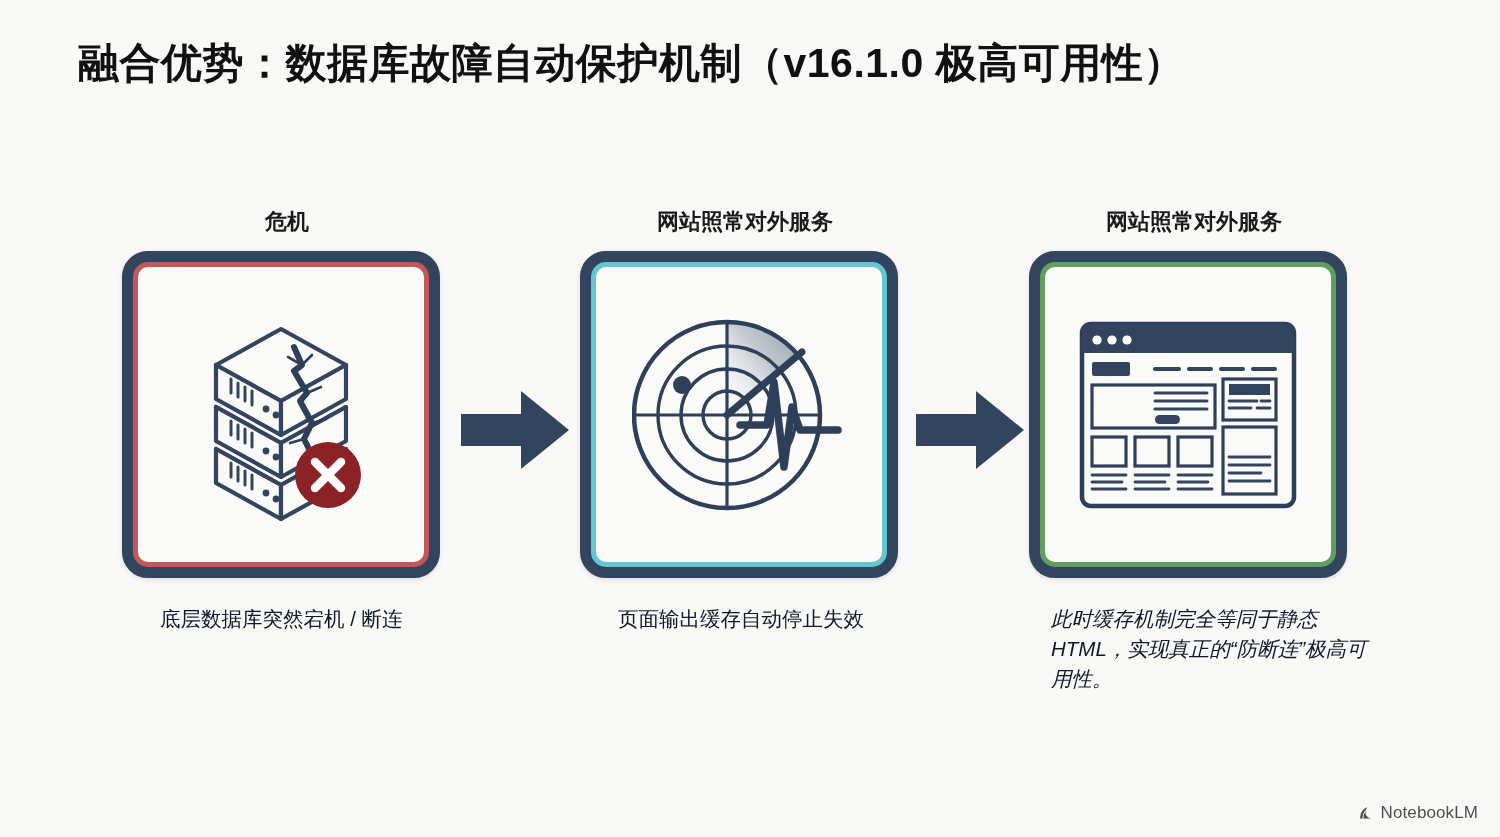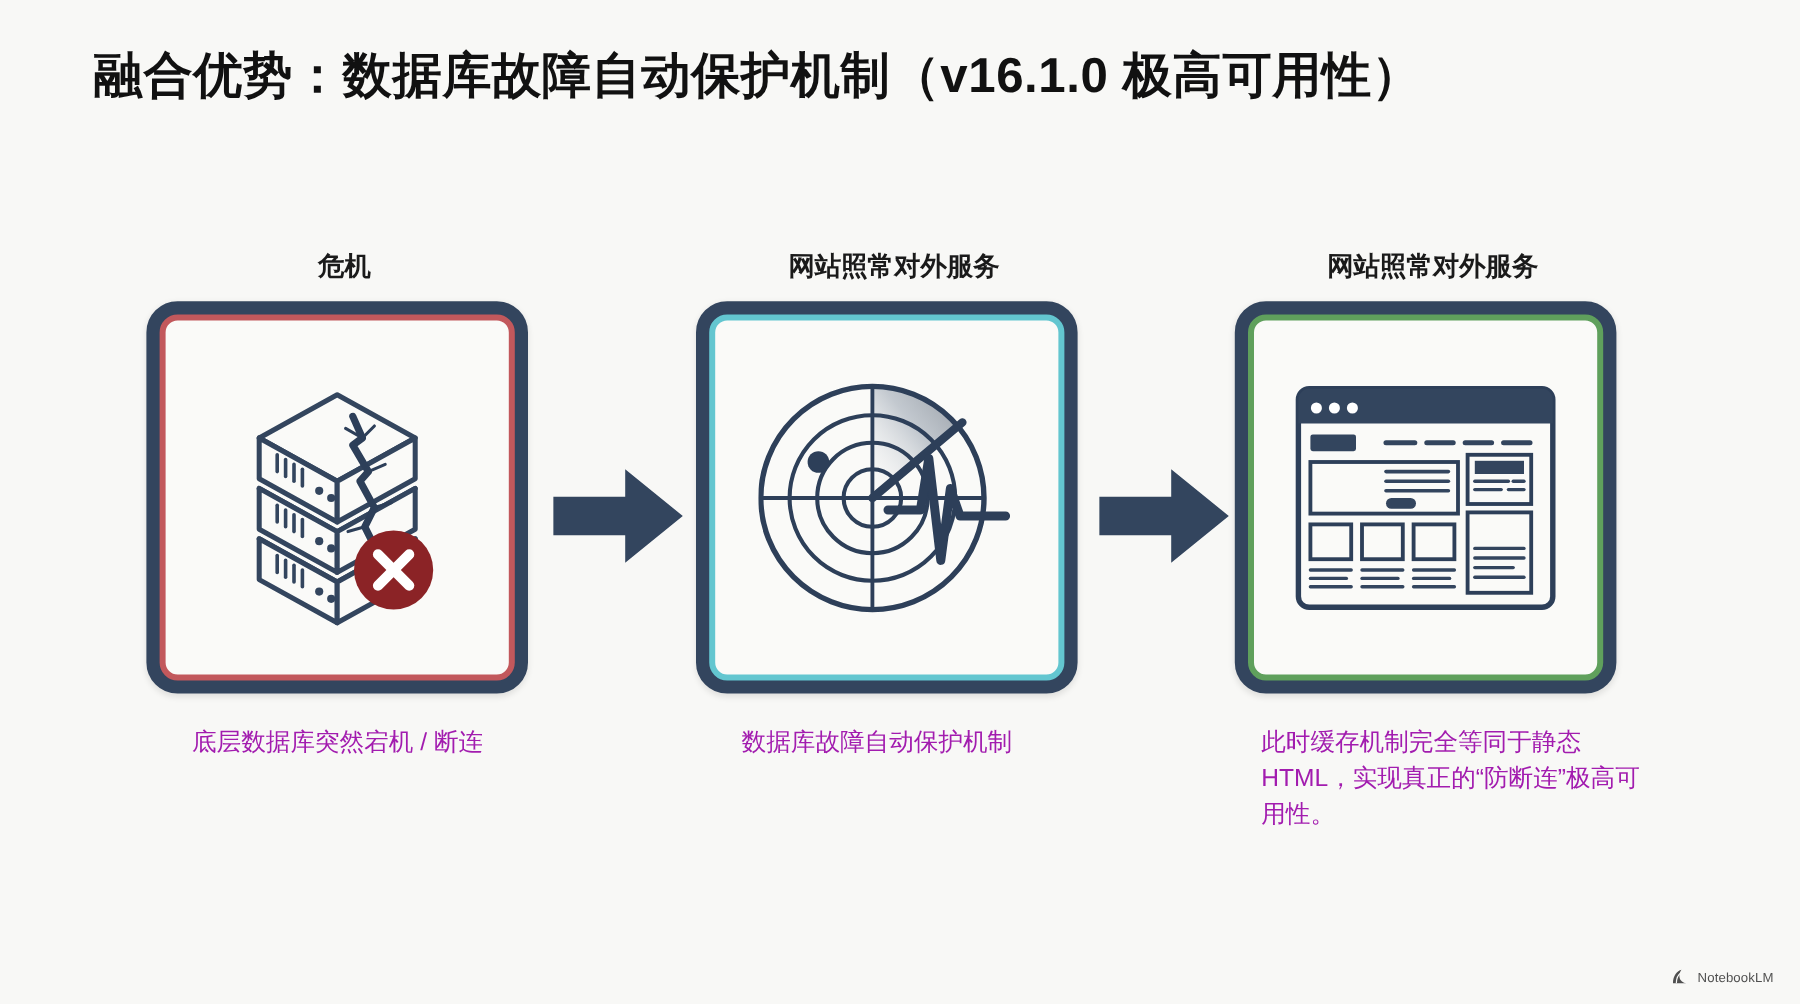--- a/index.html
+++ b/index.html
@@ -82,26 +82,26 @@
   }
   .c-red   .card-inner { border: 5px solid #c2585c; }
   .c-cyan  .card-inner { border: 5px solid #63c6d0; }
   .c-green .card-inner { border: 5px solid #5fa05c; }
 
   
   .caption {
     margin-top: 26px;
     font-size: 20.5px;
     line-height: 30px;
-    color: #a21caf;
+    color: #0f172a;
     font-weight: 400;
     width: 330px;
   }
   .col-1 .caption, .col-2 .caption { text-align: left; padding-left: 38px; }
-  .col-3 .caption { text-align: left; padding-left: 22px; width: 340px; }
+  .col-3 .caption { text-align: left; padding-left: 22px; width: 340px; font-style: italic; }
 
   
   .arrow {
     position: absolute;
     top: 182px;
     width: 110px;
     height: 86px;
   }
   .arrow-1 { left: 461px; }
   .arrow-2 { left: 916px; }
@@ -110,21 +110,21 @@
   .watermark {
     position: absolute;
     right: 22px;
     bottom: 14px;
     display: flex;
     align-items: center;
     gap: 6px;
     opacity: 0.82;
   }
   .watermark-label {
-    font-size: 11px;
+    font-size: 17px;
     color: #2b2b2b;
     font-weight: 400;
     letter-spacing: 0.1px;
   }
 </style>
 </head>
 <body>
 
 <div class="slide-title">融合优势：数据库故障自动保护机制（v16.1.0 极高可用性）</div>
 
@@ -242,21 +242,21 @@
 
           <line x1="95" y1="103" x2="170" y2="40" stroke="#2d3f59" stroke-width="7" stroke-linecap="round"></line>
 
           <circle cx="50" cy="73" r="9" fill="#2d3f59"></circle>
 
           <polyline points="108,113 128,113 135,113 142,70 152,155 160,95 168,118 178,118 206,118" fill="none" stroke="#2d3f59" stroke-width="7.5" stroke-linejoin="round" stroke-linecap="round"></polyline>
         </svg>
       </div>
     </div>
 
-    <div class="caption">数据库故障自动保护机制</div>
+    <div class="caption">页面输出缓存自动停止失效</div>
   </div>
 
   <div class="arrow arrow-2">
     <svg width="110" height="86" viewBox="0 0 110 86">
       <path d="M0 27 L60 27 L60 4 L108 43 L60 82 L60 59 L0 59 Z" fill="#33455e"></path>
     </svg>
   </div>
 
   <div class="column col-3">
     <div class="col-heading">网站照常对外服务</div>

